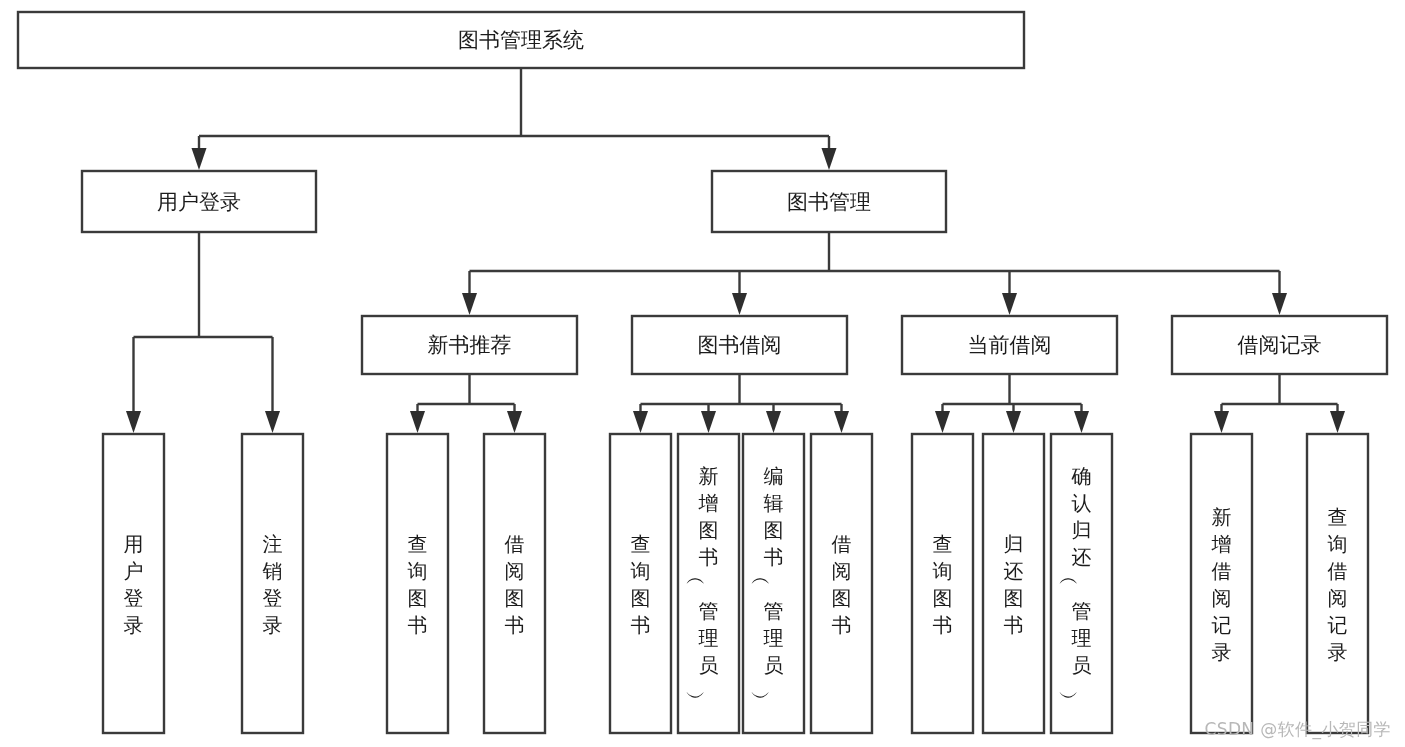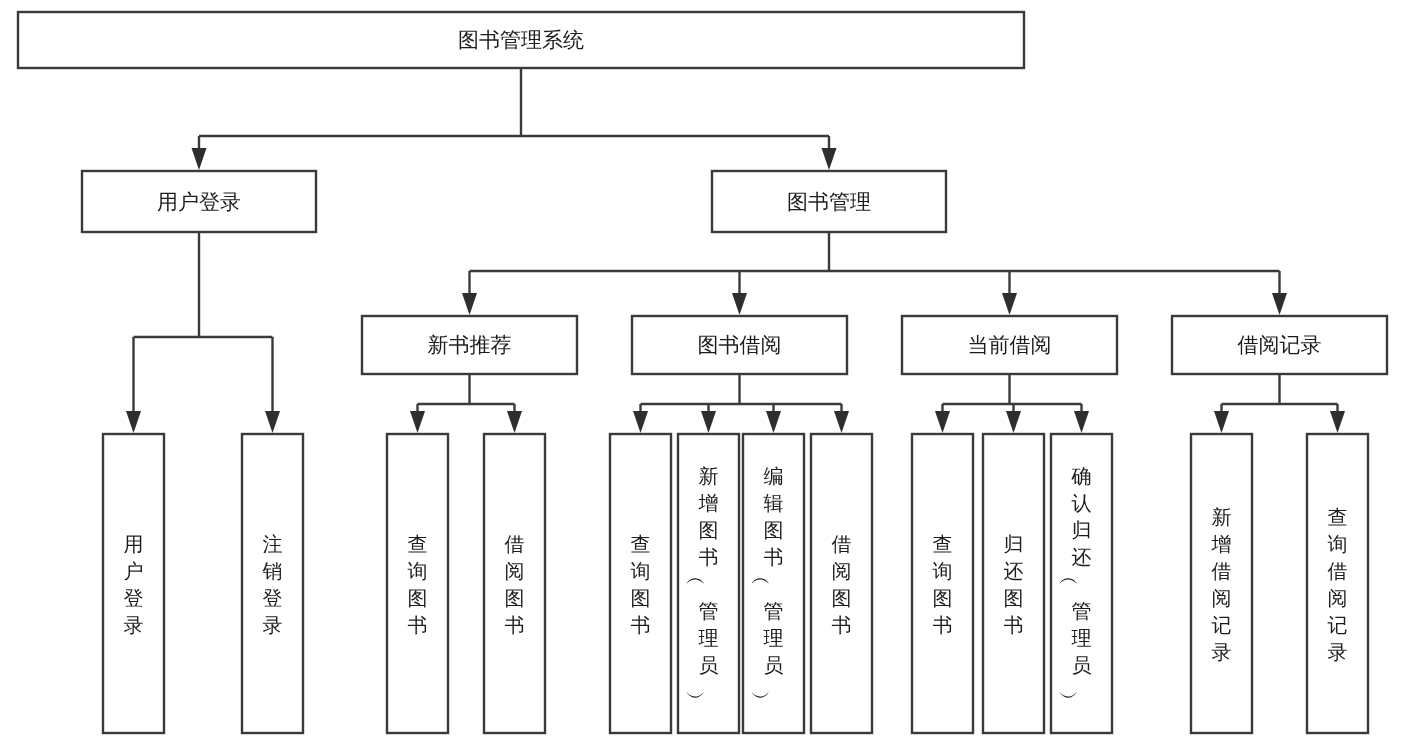--- a/index.html
+++ b/index.html
@@ -220,13 +220,14 @@
           <rect class="node-box" x="1191" y="434" width="61" height="299"></rect>
           <text class="node-label-vertical" x="1221.5" y="523.56"><tspan x="1221.5" dy="0">新</tspan><tspan x="1221.5" dy="27">增</tspan><tspan x="1221.5" dy="27">借</tspan><tspan x="1221.5" dy="27">阅</tspan><tspan x="1221.5" dy="27">记</tspan><tspan x="1221.5" dy="27">录</tspan></text>
         </g>
         <g>
           <rect class="node-box" x="1307" y="434" width="61" height="299"></rect>
           <text class="node-label-vertical" x="1337.5" y="523.56"><tspan x="1337.5" dy="0">查</tspan><tspan x="1337.5" dy="27">询</tspan><tspan x="1337.5" dy="27">借</tspan><tspan x="1337.5" dy="27">阅</tspan><tspan x="1337.5" dy="27">记</tspan><tspan x="1337.5" dy="27">录</tspan></text>
         </g>
       </g>
   </svg>
 
+  <div class="watermark">CSDN @软件_小贺同学</div>
 </div>
 
 </body></html>

